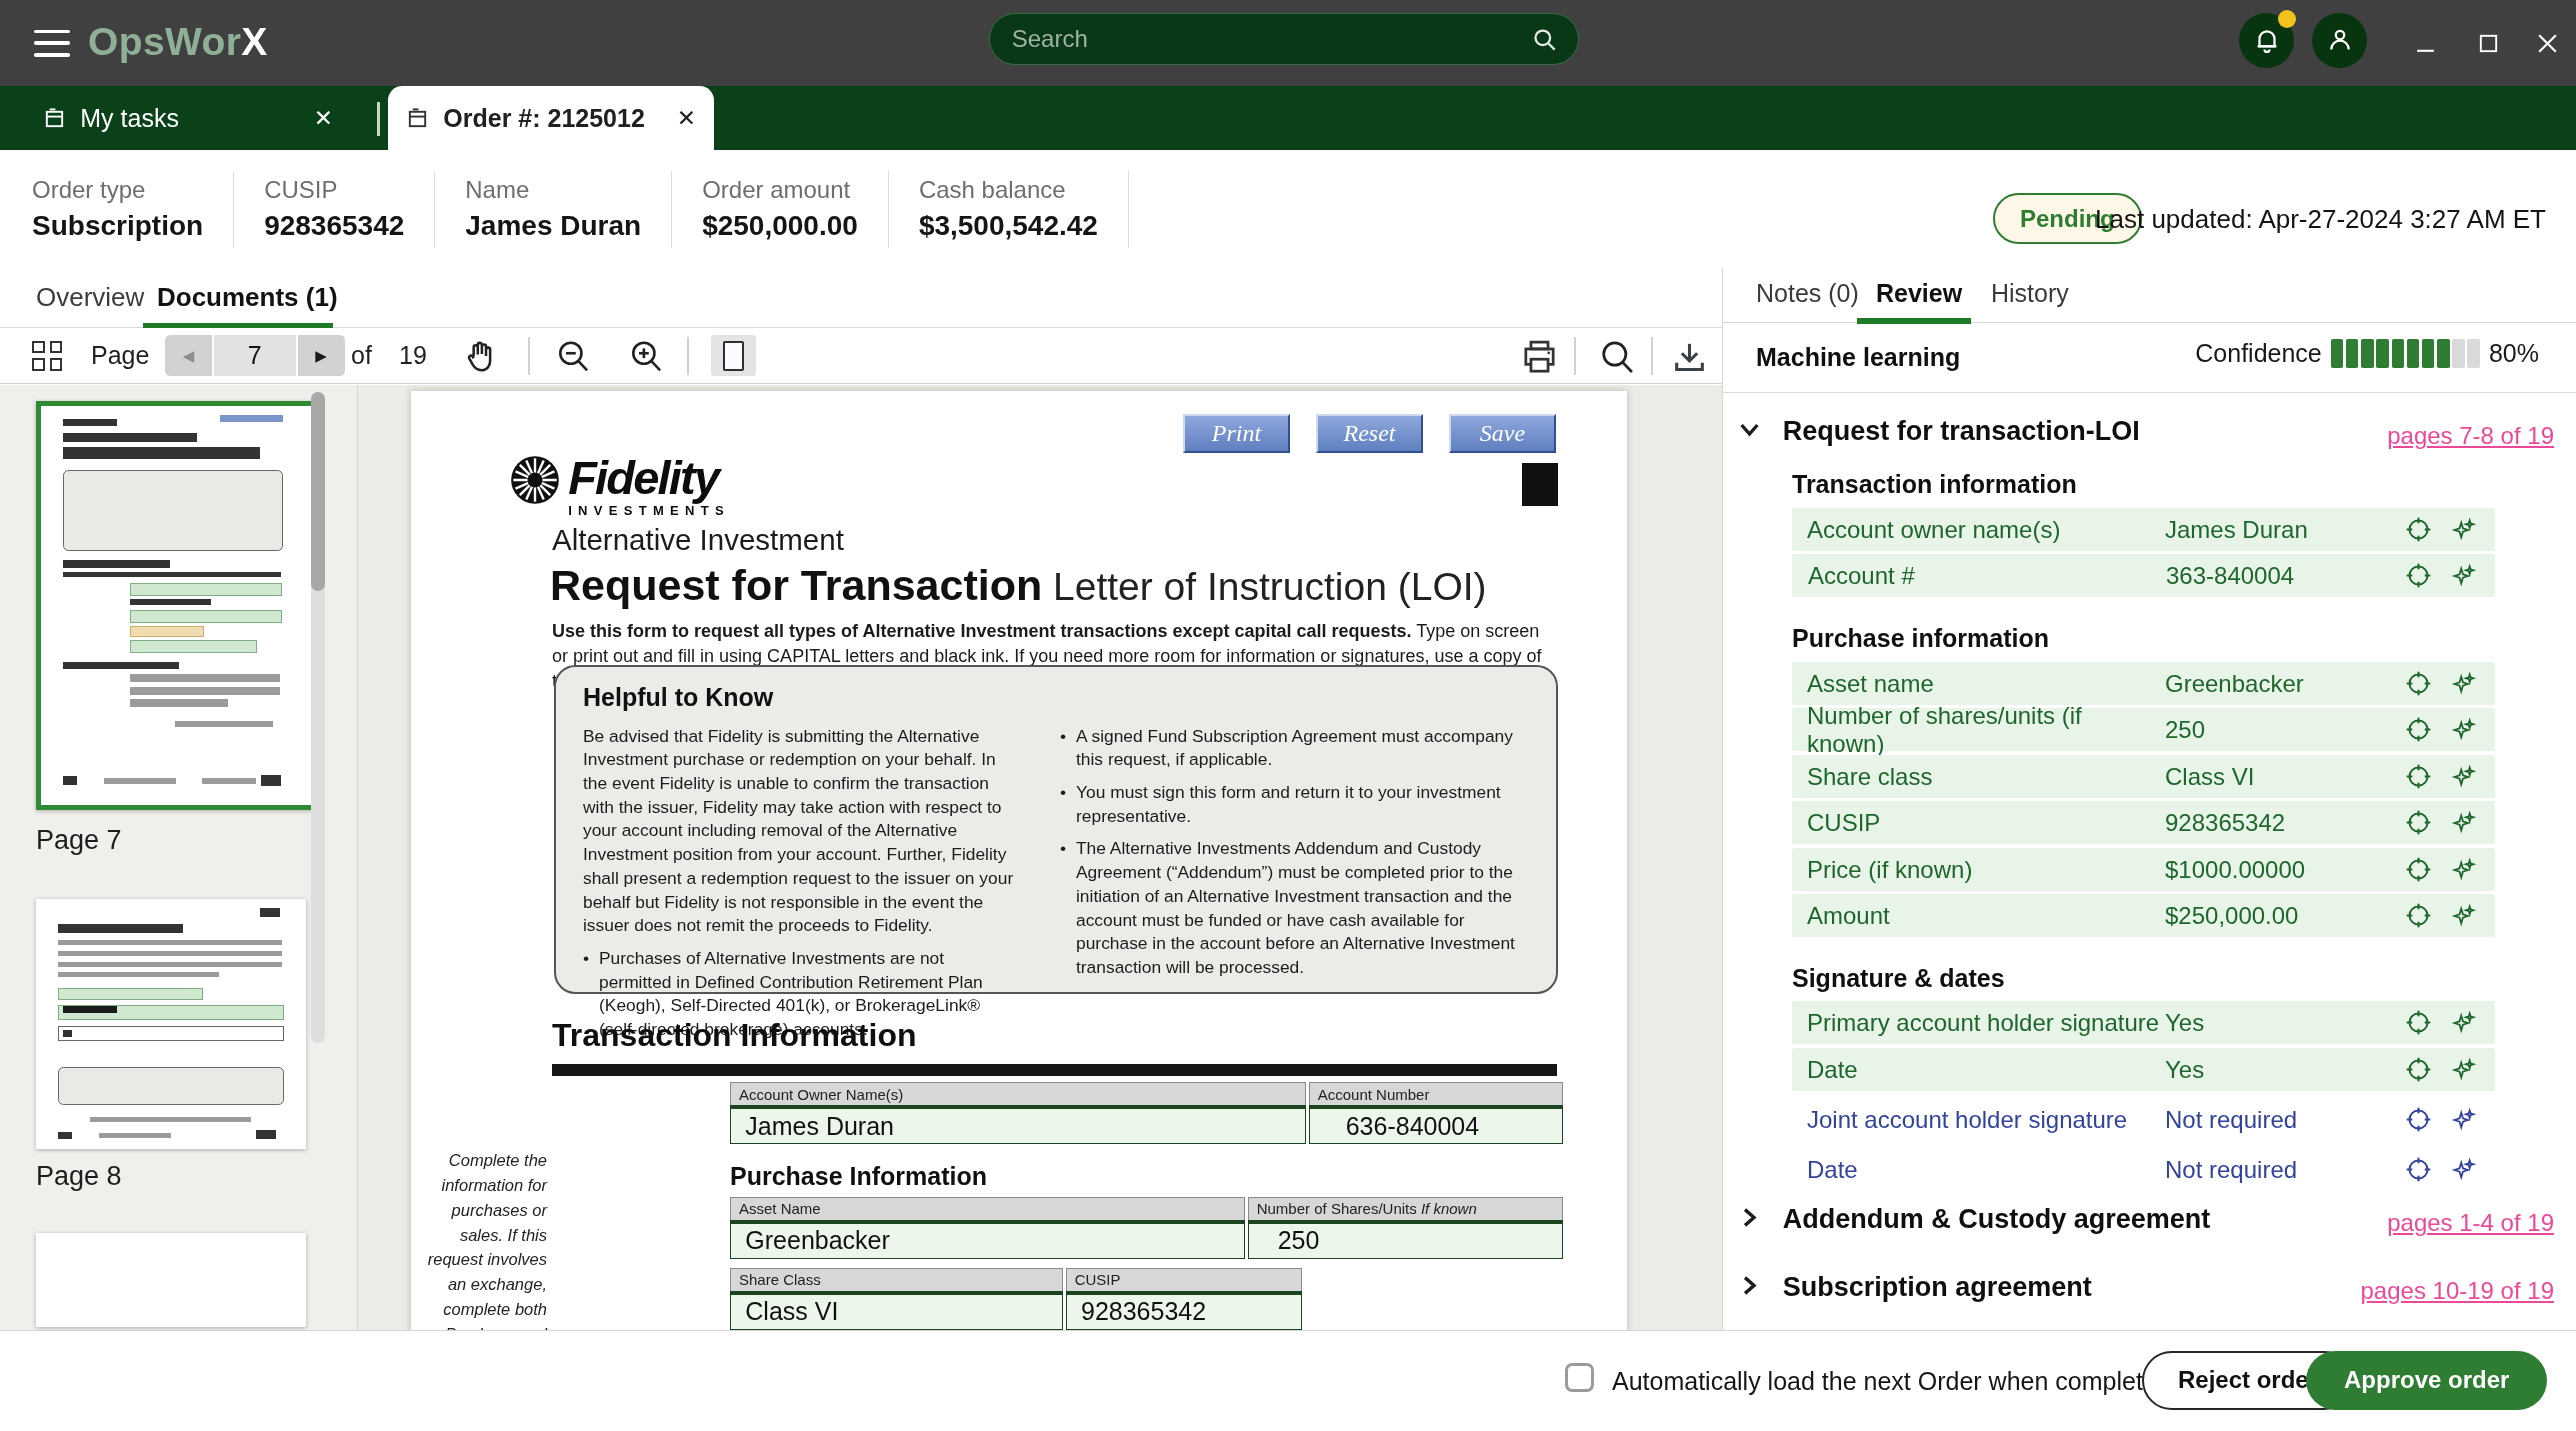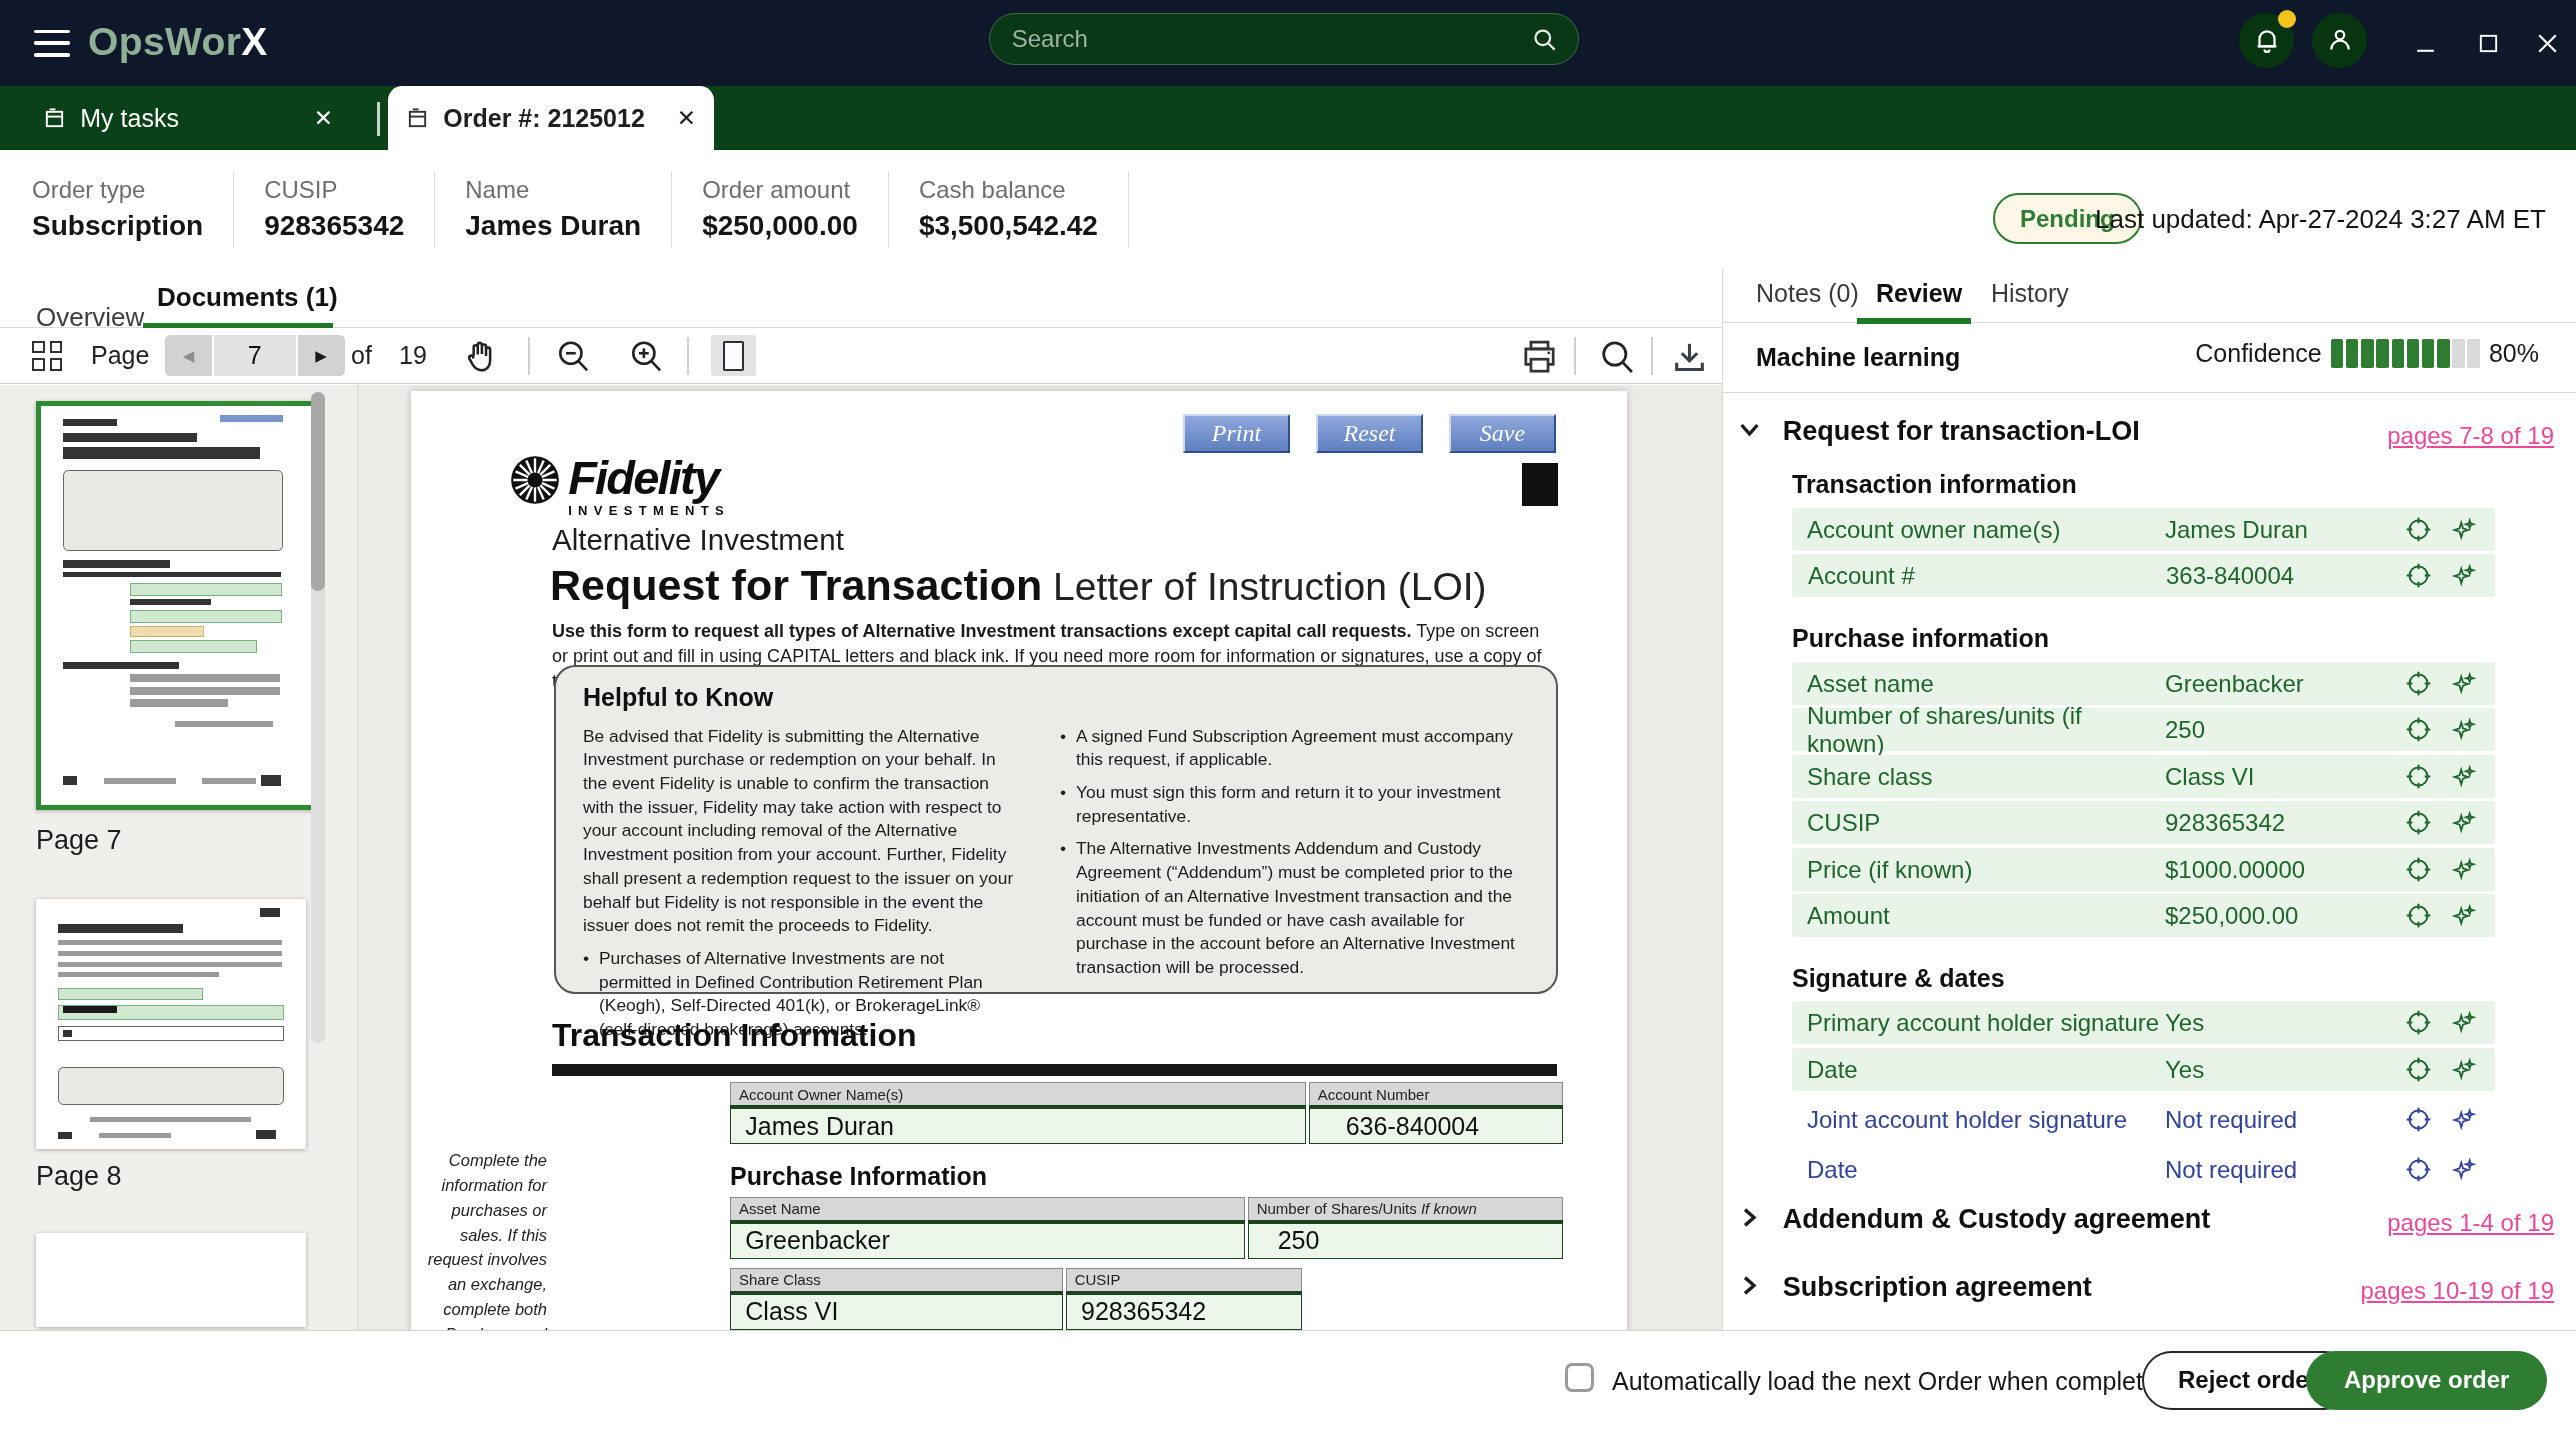--- a/index.html
+++ b/index.html
@@ -4,21 +4,21 @@
 <style>
   html,body{margin:0;padding:0;}
   body{
     width:2576px;height:1431px;position:relative;overflow:hidden;
     background:#ffffff;font-family:"Liberation Sans",sans-serif;
     -webkit-font-smoothing:antialiased;color:#1a1a1a;
   }
   svg{display:block;}
 
   
-  .topbar{position:absolute;left:0;top:0;width:2576px;height:86px;background:#0f172a;}
+  .topbar{position:absolute;left:0;top:0;width:2576px;height:86px;background:#404040;}
   .hamburger{position:absolute;left:34px;top:29.5px;width:36px;height:27px;display:flex;flex-direction:column;justify-content:space-between;cursor:pointer;}
   .hamburger div{height:3.6px;background:#fff;border-radius:1.8px;}
   .logo{position:absolute;left:88px;top:19.7px;font-size:39px;font-weight:800;letter-spacing:0.4px;color:#8fb096;}
   .logo .x{color:#ffffff;}
   .searchbox{position:absolute;left:989px;top:13.4px;width:590px;height:52px;border-radius:27px;
     background:#093816;border:1.8px solid #3a6b46;display:flex;align-items:center;padding:0 19.7px;box-sizing:border-box;}
   .searchbox input{flex:1;background:transparent;border:none;outline:none;color:#dfe8e0;font-size:24px;font-family:inherit;}
   .searchbox input::placeholder{color:#9fb3a4;}
   .circbtn{position:absolute;top:12.5px;width:55px;height:55px;border-radius:50%;background:#07350f;display:flex;align-items:center;justify-content:center;cursor:pointer;}
   .notifdot{position:absolute;width:18px;height:18px;border-radius:50%;background:#f2c21d;right:-1.8px;top:-2.7px;}
@@ -39,21 +39,21 @@
   .ofields{position:absolute;left:32px;top:16px;display:flex;align-items:center;height:86px;}
   .ofield{padding-right:30px;margin-right:30px;border-right:1.8px solid #dcdcdc;height:77px;display:flex;flex-direction:column;justify-content:center;}
   .ofield .ol{font-size:24px;color:#6e6e6e;margin-bottom:5.4px;}
   .ofield .ov{font-size:28px;font-weight:bold;color:#151515;}
   .pending{position:absolute;left:1993px;top:43px;height:47px;line-height:47px;padding:0 25px;border:2.7px solid #2e7d32;
     border-radius:26px;background:#fcf7e6;color:#2e7d32;font-size:24px;font-weight:600;}
   .lastupd{position:absolute;right:30px;top:54px;font-size:26px;color:#141414;}
 
   
   .contenttabs{position:absolute;left:0;top:268px;width:1722px;height:60px;border-bottom:1.8px solid #d9d9d9;box-sizing:border-box;background:#fff;}
-  .ct-overview{position:absolute;left:36px;top:14.3px;font-size:26px;color:#3d3d3d;cursor:pointer;margin-top:20px;}
+  .ct-overview{position:absolute;left:36px;top:14.3px;font-size:26px;color:#3d3d3d;cursor:pointer;}
   .ct-docs{position:absolute;left:157px;top:14.3px;font-size:26px;font-weight:bold;color:#121212;cursor:pointer;}
   .ct-underline{position:absolute;left:143px;bottom:-1.8px;width:190px;height:6.3px;background:#1f7a28;}
 
   
   .toolbar{position:absolute;left:0;top:328px;width:1722px;height:56px;background:#fff;border-bottom:1.8px solid #cfcfcf;box-sizing:border-box;}
   .gridicon{position:absolute;left:32px;top:12.5px;width:32px;height:32px;display:grid;grid-template-columns:12.5px 12.5px;grid-template-rows:12.5px 12.5px;gap:5.4px;cursor:pointer;}
   .gridicon div{border:2.7px solid #333;box-sizing:border-box;}
   .t-page{position:absolute;left:91px;top:12.5px;font-size:25px;color:#222;}
   .pager{position:absolute;left:165px;top:7.2px;height:41px;display:flex;gap:1.8px;}
   .pager .pbtn{width:47px;background:#d2d2d2;display:flex;align-items:center;justify-content:center;font-size:23px;cursor:pointer;}

